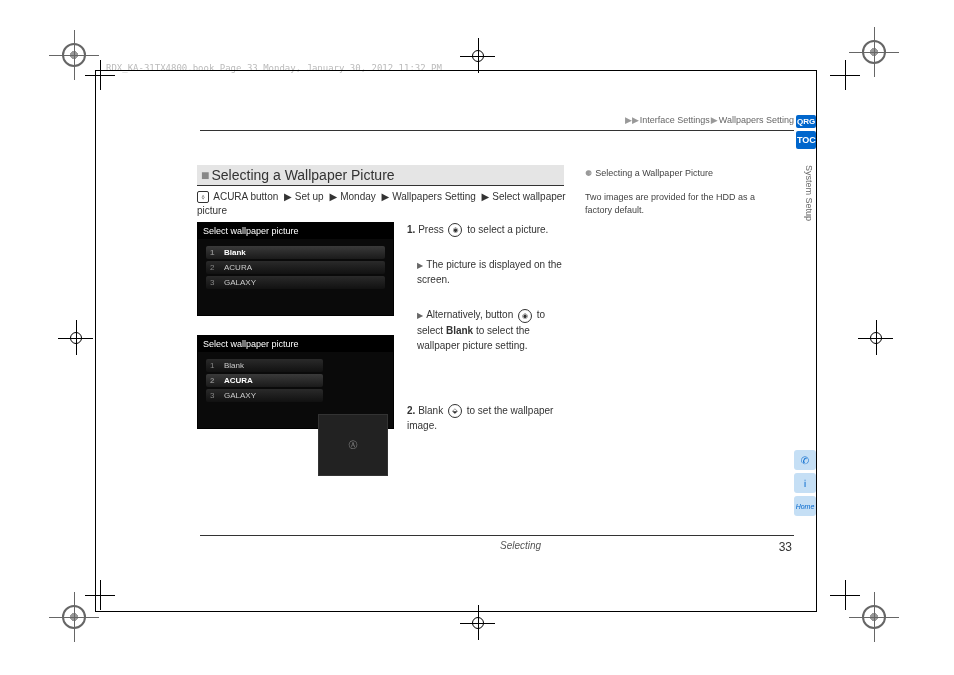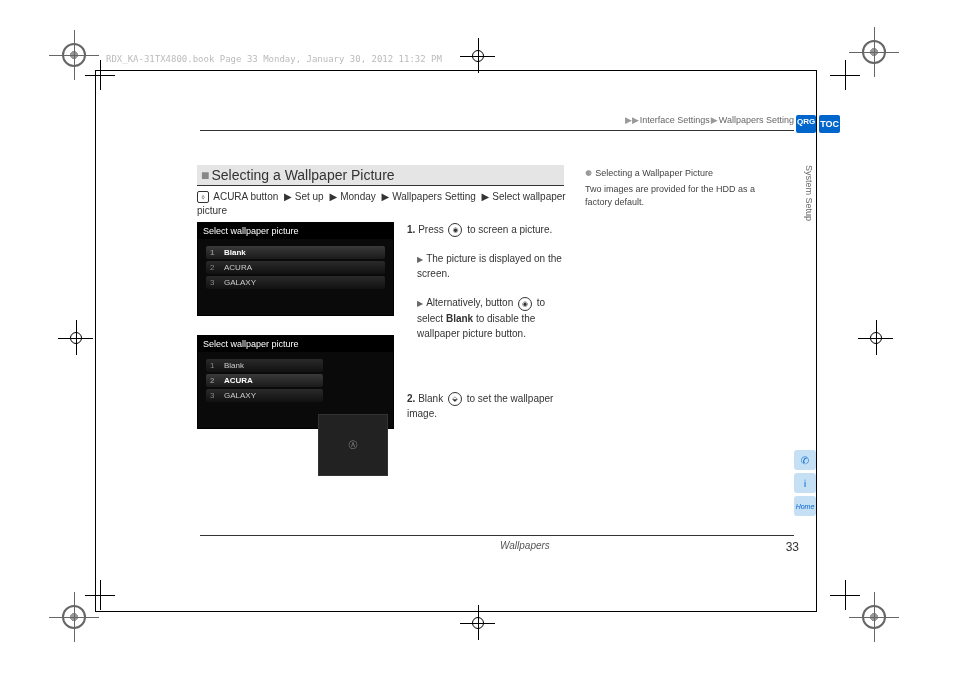--- a/index.html
+++ b/index.html
@@ -10,21 +10,21 @@
 .crop-circle{position:absolute;width:20px;height:20px;border:2px solid #666;border-radius:50%;background:radial-gradient(circle,#999 0%,#999 30%,transparent 30%)}
 .crop-circle::before,.crop-circle::after{content:"";position:absolute;background:#666}
 .crop-circle::before{width:50px;height:1px;top:50%;left:-15px}
 .crop-circle::after{width:1px;height:50px;left:50%;top:-15px}
 .target-mark{position:absolute;width:35px;height:35px}
 .target-inner{position:absolute;width:10px;height:10px;border:1px solid #000;border-radius:50%;top:50%;left:50%;transform:translate(-50%,-50%)}
 .target-mark::before,.target-mark::after{content:"";position:absolute;background:#000}
 .target-mark::before{width:100%;height:1px;top:50%}
 .target-mark::after{width:1px;height:100%;left:50%}
 .page-frame{position:absolute;left:95px;top:70px;width:720px;height:540px;border:1px solid #000}
-.header-text{position:absolute;left:106px;top:54px;font-size:9px;color:#bbb;font-family:monospace}
+.header-text{position:absolute;left:106px;top:63px;font-size:9px;color:#bbb;font-family:monospace}
 .breadcrumb{position:absolute;right:160px;top:115px;font-size:9px;color:#666}
 .breadcrumb .arrow{color:#999;margin:0 1px}
 .hr-top{position:absolute;left:200px;right:160px;top:130px;height:1px;background:#333}
 .section-title{position:absolute;left:197px;top:165px;right:390px;background:#e5e5e5;border-bottom:1px solid #333;padding:2px 4px;font-size:14px;color:#333}
 .section-title::before{content:"■";color:#888;margin-right:2px}
 .nav-path{position:absolute;left:197px;top:190px;width:370px;font-size:10px;line-height:1.4}
 .nav-path .info-icon{display:inline-block;width:10px;height:10px;border:1px solid #333;border-radius:2px;margin-right:2px;vertical-align:middle;font-size:7px;text-align:center;line-height:10px}
 .nav-path .arrow{margin:0 3px}
 .nav-path b{font-weight:normal}
 .screenshot{position:absolute;left:197px;width:195px;height:92px;background:#0a0a0a;border:1px solid #000}
@@ -34,28 +34,28 @@
 .shot-list{padding:5px 8px}
 .shot-item{color:#ccc;font-size:8px;padding:2px 4px;margin:2px 0;background:linear-gradient(#2a2a2a,#111);border-radius:2px;display:flex;gap:6px}
 .shot-item.sel{background:linear-gradient(#3a3a3a,#1a1a1a);color:#fff;font-weight:bold}
 .shot-item .num{color:#888;width:8px}
 .shot2 .shot-list{width:60%;float:left}
 .shot-preview{float:right;width:35%;height:60px;background:#222;margin:5px 5px 0 0;display:flex;align-items:center;justify-content:center;color:#888;font-size:9px;border:1px solid #333}
 .step-list{position:absolute;left:407px;top:222px;width:160px;font-size:10px;line-height:1.5}
 .step{margin-bottom:50px}
 .step-num{font-weight:bold}
 .rotate-icon,.press-icon{display:inline-block;width:12px;height:12px;border:1px solid #333;border-radius:50%;vertical-align:middle;font-size:7px;text-align:center;line-height:12px;margin:0 2px}
-.sub-point{padding-left:10px;margin-top:14px}
+.sub-point{padding-left:10px;margin-top:20px}
 .sub-point::before{content:"▶";color:#666;margin-right:3px;font-size:8px}
 .sidebar-note{position:absolute;left:585px;top:167px;width:195px;font-size:9px;color:#444;line-height:1.5}
 .sidebar-note-title::before{content:"⚈";color:#999;margin-right:3px;font-size:8px}
 .continued{position:absolute;left:500px;top:540px;font-style:italic;font-size:10px;color:#555}
-.page-num{position:absolute;right:155px;top:540px;font-size:12px;color:#333}
+.page-num{position:absolute;right:162px;top:540px;font-size:12px;color:#333}
 .hr-bottom{position:absolute;left:200px;right:160px;top:535px;height:1px;background:#333}
-.side-tabs{position:absolute;right:138px;top:115px;width:20px;display:flex;flex-direction:row;gap:3px}
+.side-tabs{position:absolute;right:138px;top:115px;width:20px;display:flex;flex-direction:column;gap:3px}
 .tab{font-size:8px;font-weight:bold;color:#fff;text-align:center;padding:2px 1px;border-radius:2px}
 .tab-qrg{background:#0066cc}
 .tab-toc{background:#0066cc;color:#fff;font-size:9px;padding:4px 1px}
 .vertical-label{position:absolute;right:140px;top:165px;writing-mode:vertical-rl;font-size:9px;color:#666}
 .side-icons{position:absolute;right:138px;top:450px;width:22px;display:flex;flex-direction:column;gap:3px}
 .side-icon{width:22px;height:20px;background:#c5dff5;border-radius:3px;display:flex;align-items:center;justify-content:center;font-size:10px;color:#0066cc}
 </style>
 </head>
 <body>
 
@@ -137,39 +137,39 @@
 <div class="shot-preview">
       <span>Ⓐ</span>
     </div>
 </div>
 
 <div class="step-list">
 <div class="step">
 <span class="step-num">1.</span>
 <span>Press</span>
 <span class="rotate-icon">◉</span>
-<span>to screen a picture.</span>
+<span>to select a picture.</span>
 <div class="sub-point"><span>The picture is displayed on the screen.</span></div>
-<div class="sub-point"><span>Alternatively, button</span> <span class="rotate-icon">◉</span> <span>to select</span> <b>Blank</b> <span>to disable the wallpaper picture button.</span></div>
+<div class="sub-point"><span>Alternatively, button</span> <span class="rotate-icon">◉</span> <span>to select</span> <b>Blank</b> <span>to select the wallpaper picture setting.</span></div>
 </div>
 <div class="step">
 <span class="step-num">2.</span>
 <span>Blank</span>
 <span class="press-icon">⬙</span>
 <span>to set the wallpaper image.</span>
 </div>
 </div>
 
 <div class="sidebar-note">
 <div class="sidebar-note-title">Selecting a Wallpaper Picture</div>
-<div style="margin-top:2px">Two images are provided for the HDD as a factory default.</div>
+<div style="margin-top:10px">Two images are provided for the HDD as a factory default.</div>
 </div>
 
 <div class="hr-bottom"></div>
-<div class="continued">Wallpapers</div>
+<div class="continued">Selecting</div>
 <div class="page-num">33</div>
 
 <div class="side-tabs">
 <div class="tab tab-qrg">QRG</div>
 <div class="tab tab-toc">TOC</div>
 </div>
 <div class="vertical-label">System Setup</div>
 
 <div class="side-icons">
 <div class="side-icon">✆</div>

